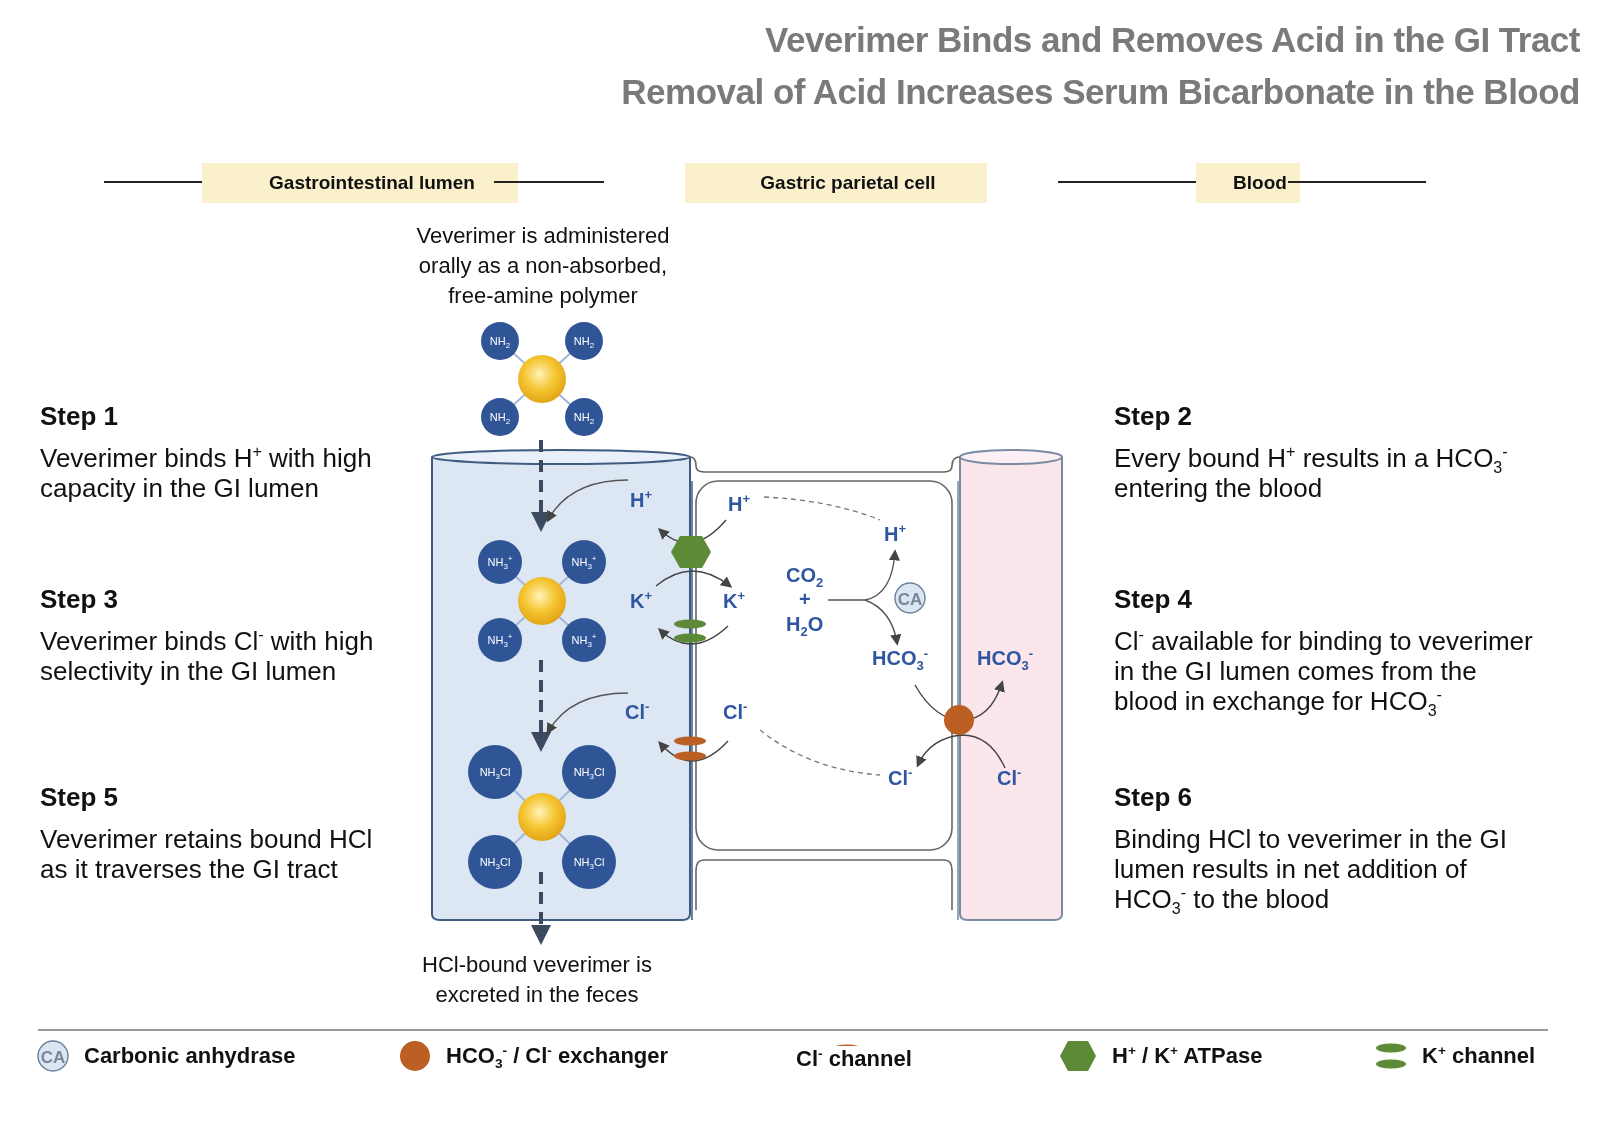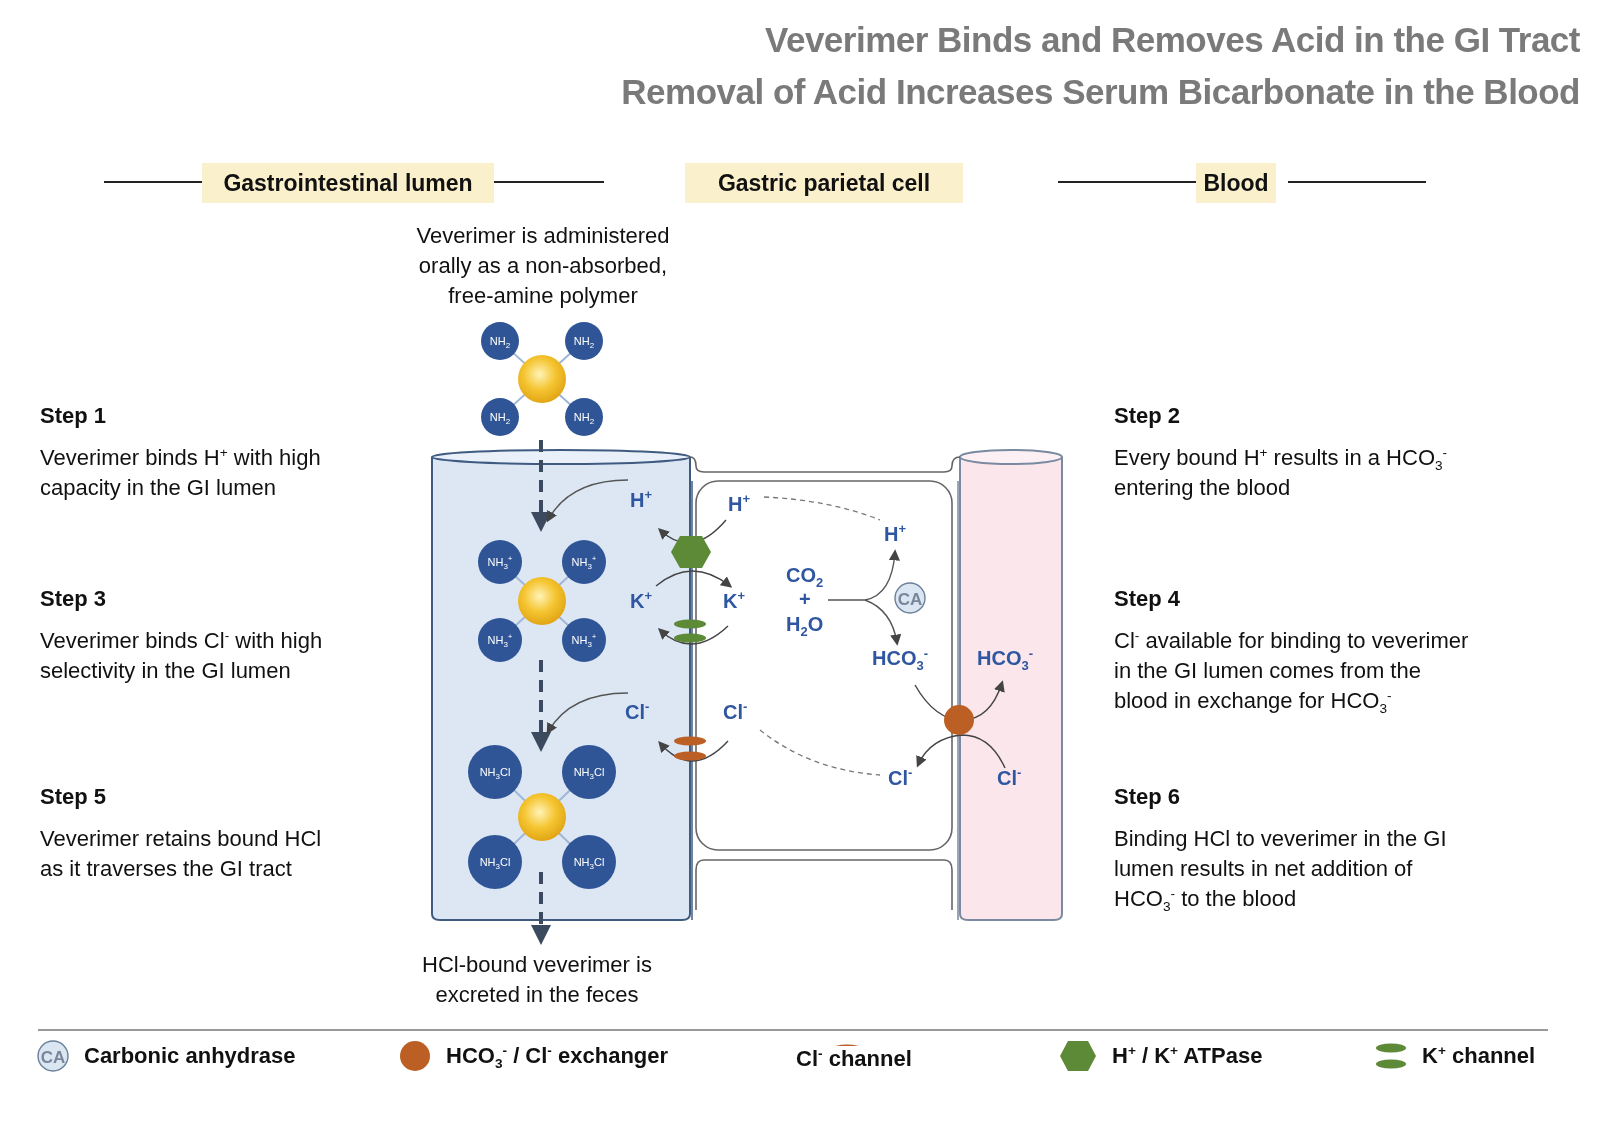--- a/index.html
+++ b/index.html
@@ -1,23 +1,23 @@
 <!DOCTYPE html>
 <html><head>
   <meta charset="utf-8">
   <style>
     html, body { margin: 0; padding: 0; background: #ffffff; }
     body { width: 1600px; height: 1121px; position: relative; overflow: hidden; font-family: "Liberation Sans", sans-serif; color: #222; }
     .title { position: absolute; left: 0; width: 1580px; text-align: right; font-family: "Liberation Sans", sans-serif; font-weight: bold; color: #7a7a7a; font-size: 35px; letter-spacing: -0.5px; }
     #title1 { top: 20px; }
     #title2 { top: 72px; }
-    .hdr { position: absolute; background: #fbf0cc; font-weight: bold; font-size: 23px; color: #111; text-align: center; line-height: 40px; height: 40px; }
+    .hdr { position: absolute; background: #fbf0cc; font-weight: bold; font-size: 19px; color: #111; text-align: center; line-height: 40px; height: 40px; padding-left: 24px; }
     .hline { position: absolute; height: 2px; background: #222; }
     .ctext { position: absolute; text-align: center; font-size: 22px; line-height: 30px; color: #111; }
-    .step { position: absolute; font-size: 22px; line-height: 30px; color: #111; }
+    .step { position: absolute; font-size: 26px; line-height: 30px; color: #111; }
     .step .sh { font-weight: bold; margin-bottom: 12px; display: block; }
     sup, sub { font-size: 0.62em; line-height: 0; }
     svg#diagram { position: absolute; left: 0; top: 0; }
     .ion { font-family: "Liberation Sans", sans-serif; font-weight: bold; fill: #2f56a0; font-size: 20px; }
     .bead-txt { font-family: "Liberation Sans", sans-serif; fill: #ffffff; font-size: 11px; }
     .legend-line { position: absolute; left: 38px; top: 1029px; width: 1510px; height: 2px; background: #999; }
     .legend-item { position: absolute; top: 1040px; height: 32px; display: flex; align-items: center; font-size: 22px; color: #111; }
     .legend-item .lbl { margin-left: 14px; font-weight: bold; }
   </style>
 </head>

